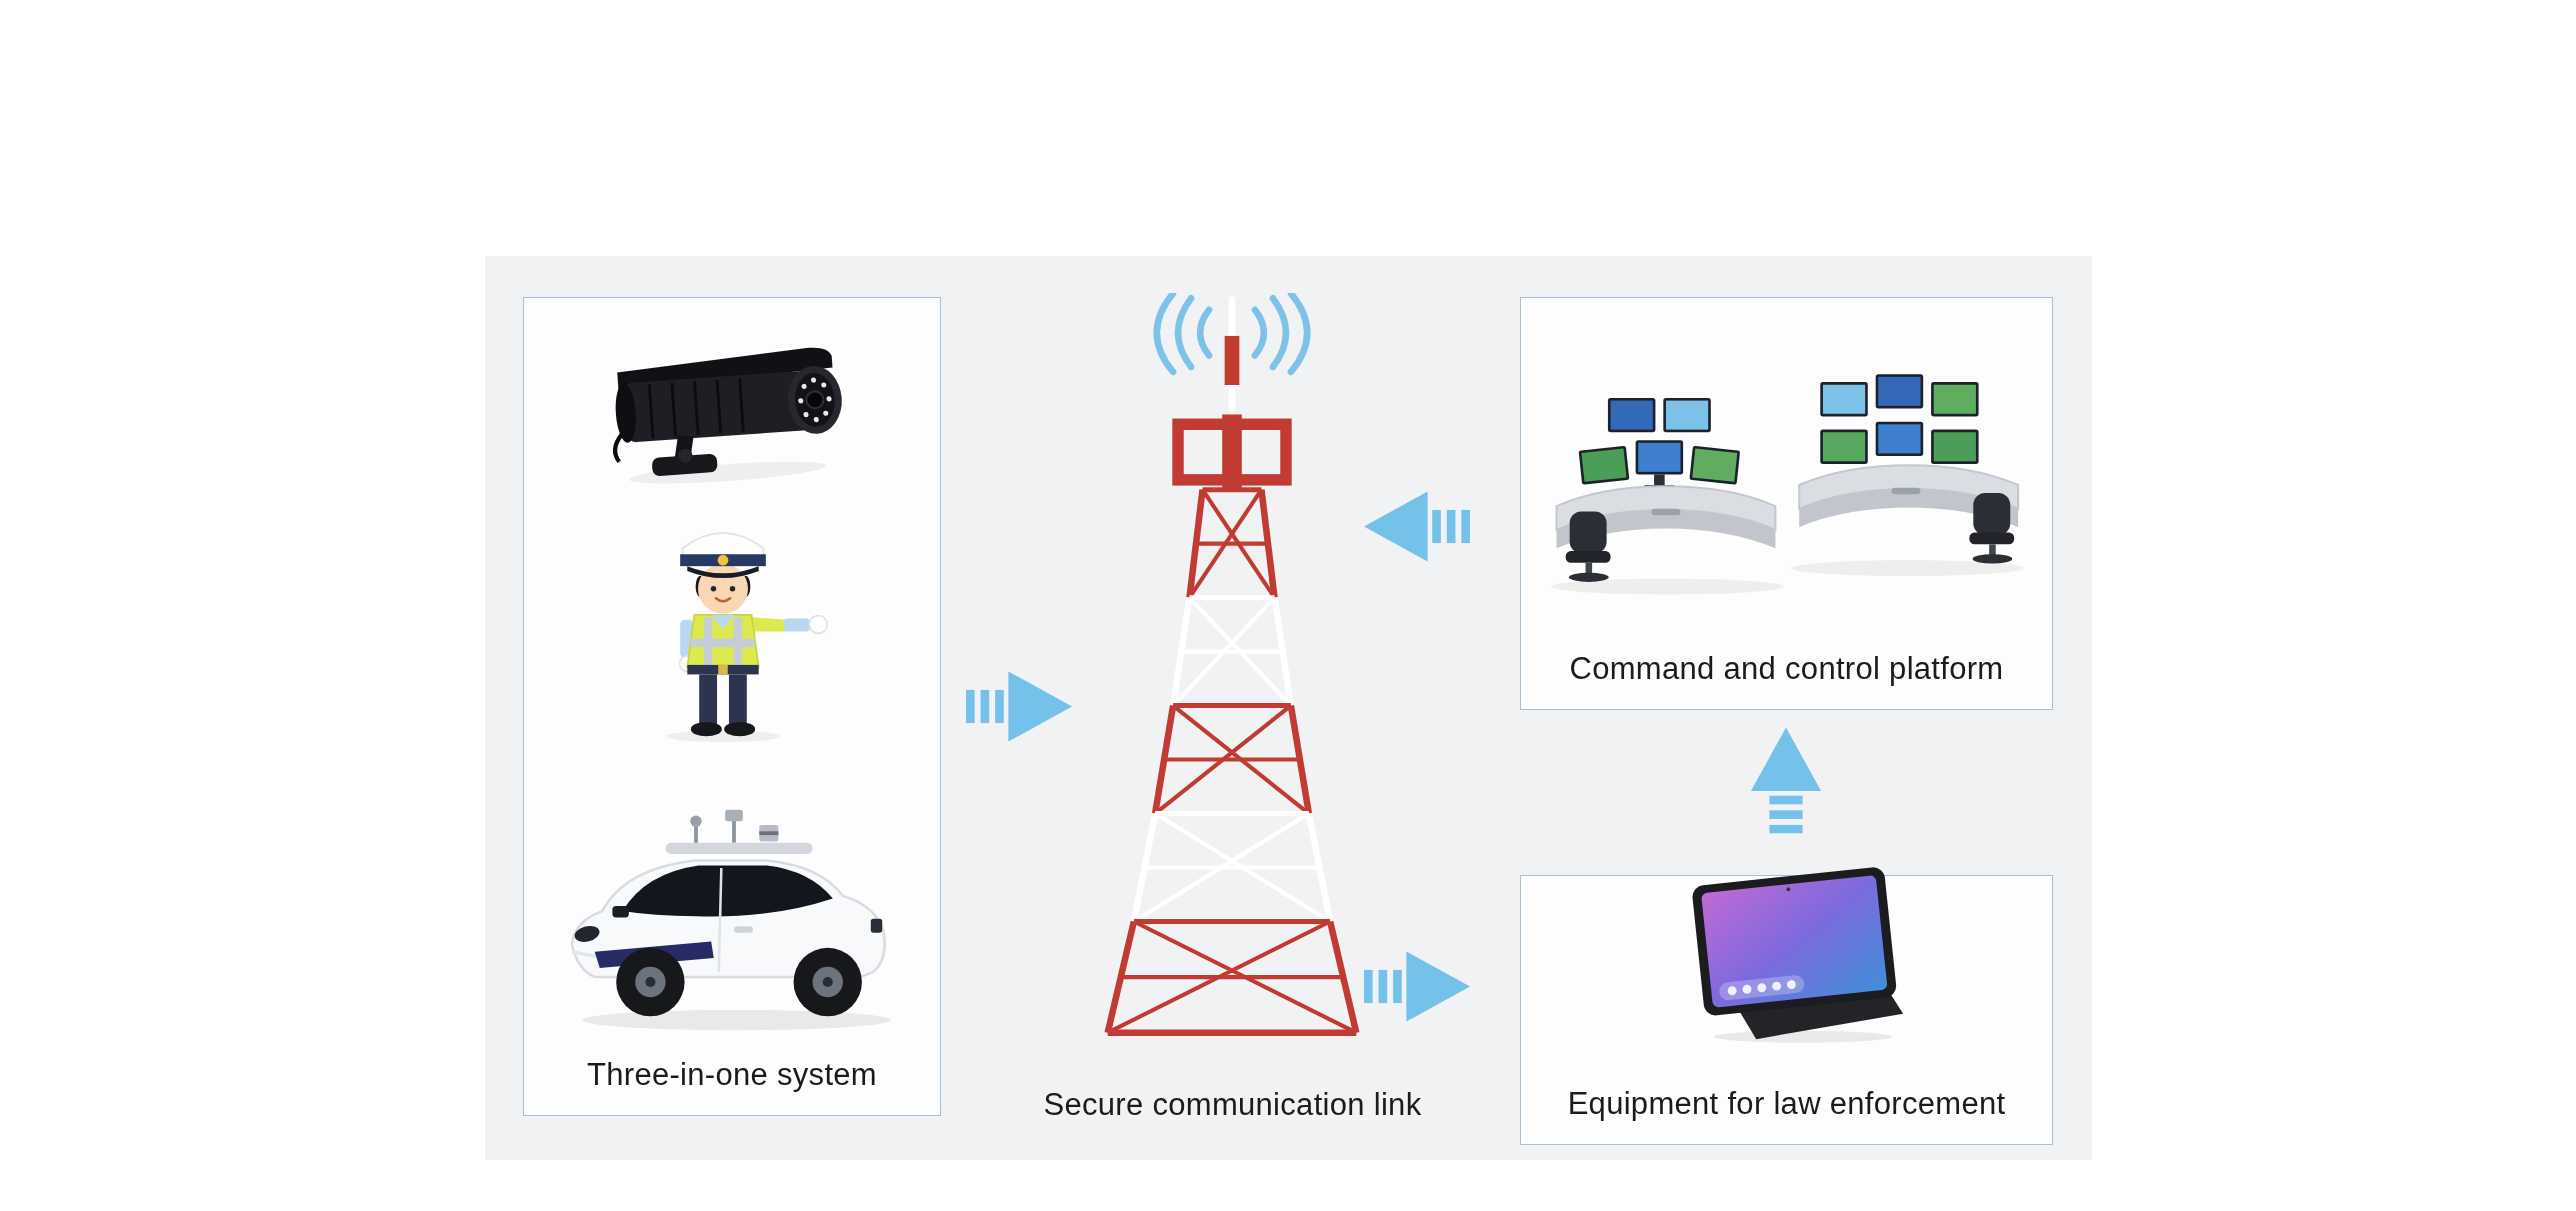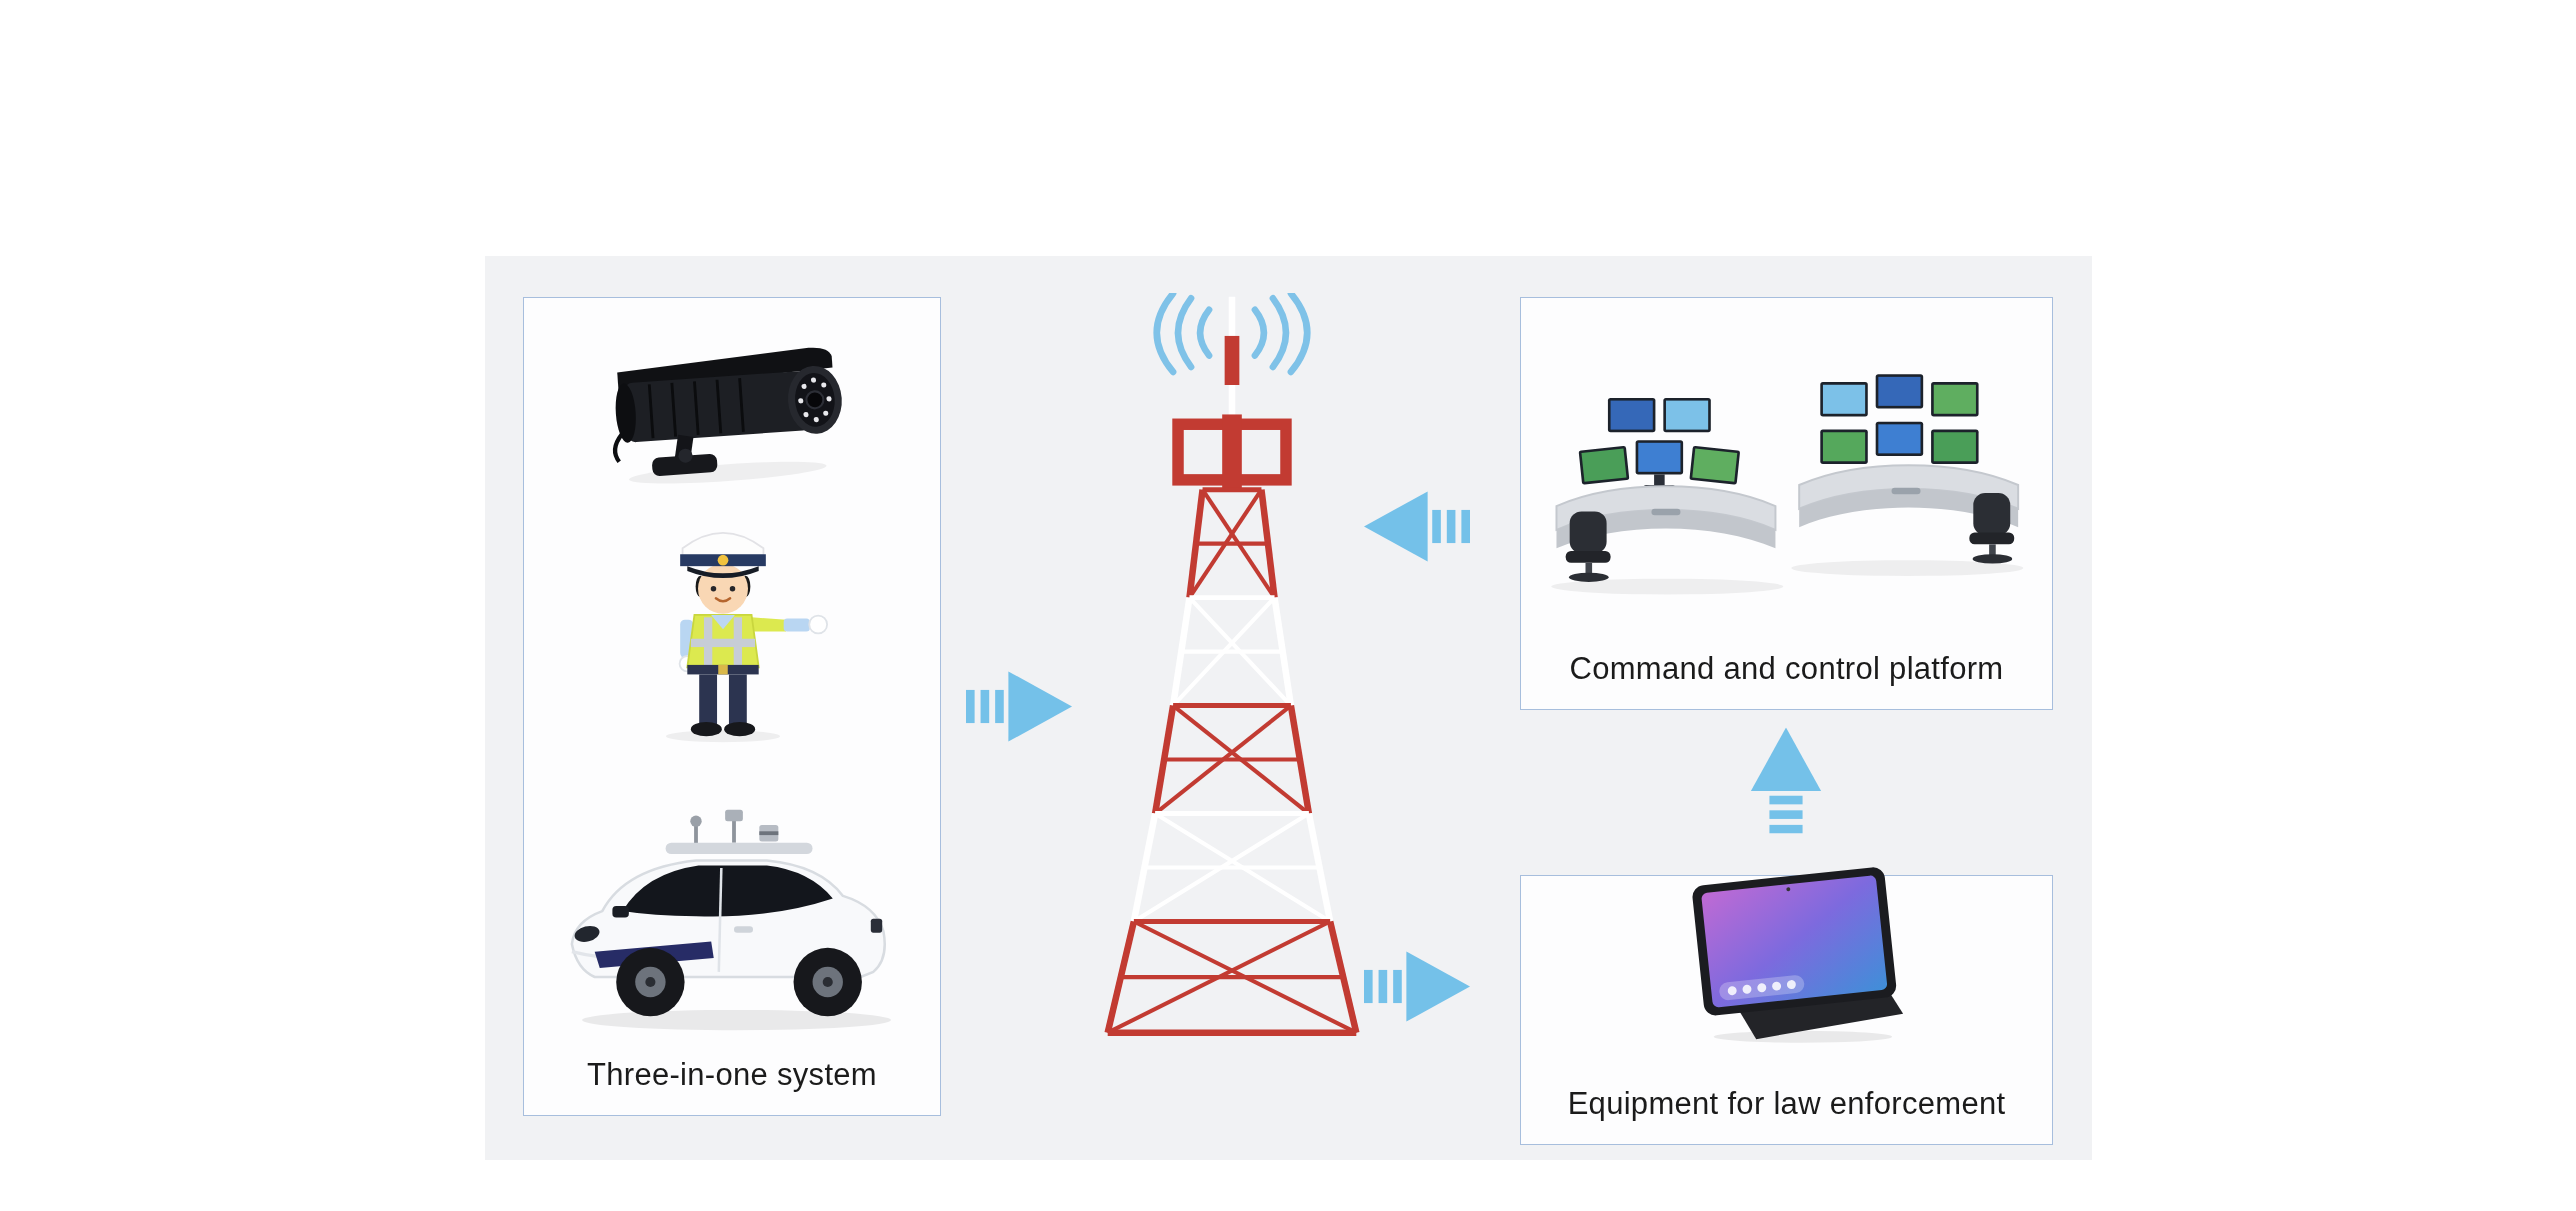--- a/index.html
+++ b/index.html
@@ -190,20 +190,21 @@
       <line x1="58" y1="384" x2="42" y2="452" stroke-width="4"></line>
       <line x1="178" y1="384" x2="194" y2="452" stroke-width="4"></line>
       <line x1="58" y1="384" x2="178" y2="384" stroke-width="3"></line>
       <line x1="58" y1="384" x2="194" y2="452" stroke-width="2.5"></line>
       <line x1="178" y1="384" x2="42" y2="452" stroke-width="2.5"></line>
       <line x1="50" y1="418" x2="186" y2="418" stroke-width="2.5"></line>
       <line x1="42" y1="452" x2="194" y2="452" stroke-width="4"></line>
     </g>
   </svg>
 
+  <div class="float-label link-label">Secure communication link</div>
 
   <div class="box box-command">
     <div class="box-label">Command and control platform</div>
   </div>
 
   <svg class="icon-abs room" viewBox="0 0 360 210">
     <ellipse cx="90" cy="193" rx="88" ry="6" fill="#000000" opacity="0.06"></ellipse>
     <ellipse cx="272" cy="179" rx="88" ry="6" fill="#000000" opacity="0.06"></ellipse>
 
     <g>

